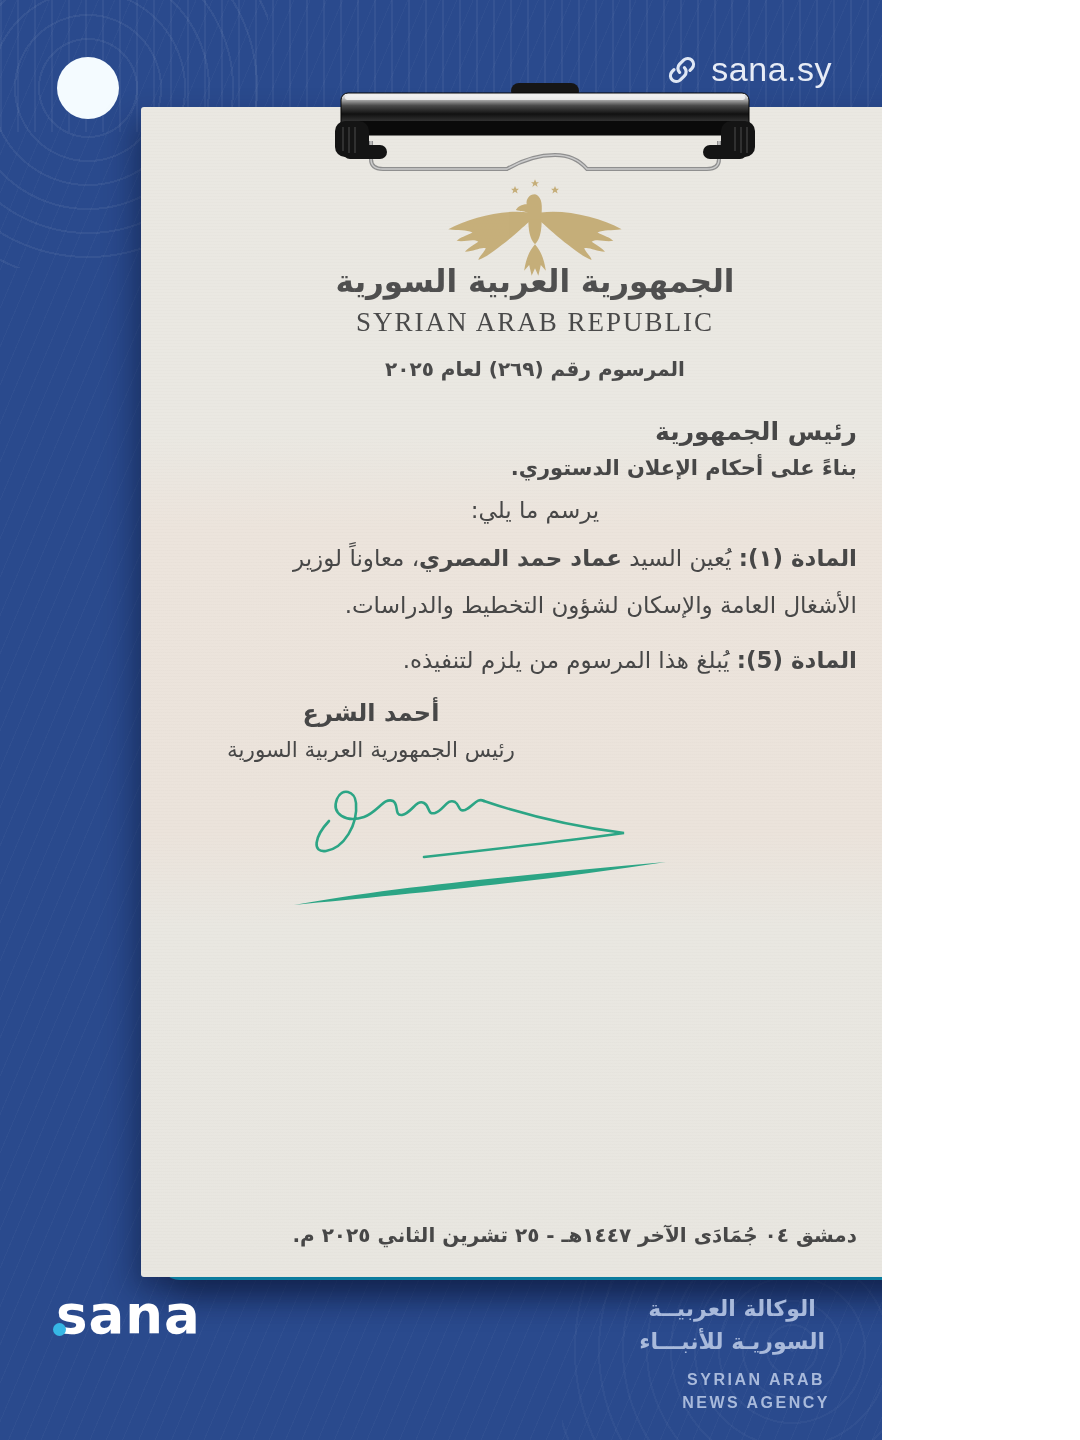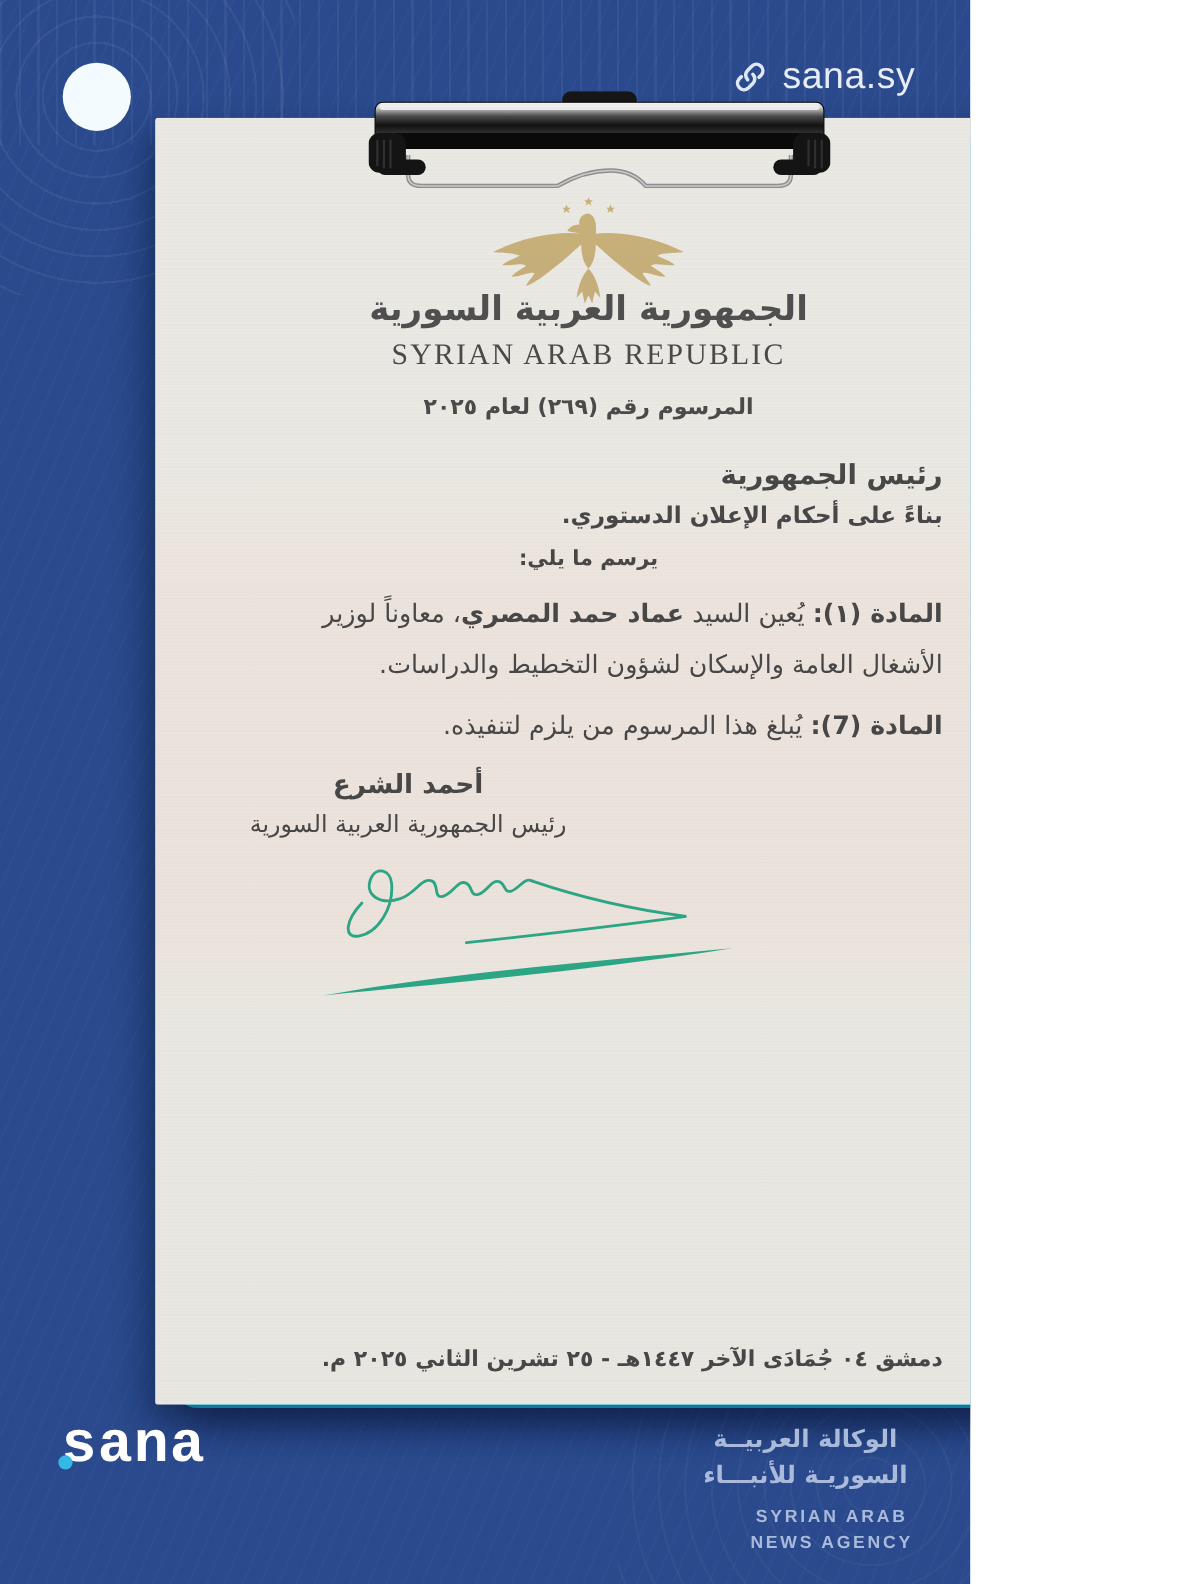--- a/index.html
+++ b/index.html
@@ -41,21 +41,21 @@
   
   .doc-text { position:absolute; color:#474747; }
   .center { left:0; width:100%; text-align:center; }
   .rtl { direction:rtl; text-align:right; right:72px; left:120px; }
   .country-ar { top:156px; font-size:31px; font-weight:700; color:#4f4f4f; letter-spacing:0; }
   .country-en { top:200px; font-family:"Liberation Serif", serif; font-size:27px;
     font-weight:500; color:#4a4a4a; letter-spacing:2px; }
   .decree-title { top:250px; font-size:20px; font-weight:700; color:#4a4a4a; direction:rtl; }
   .issuer { top:310px; font-size:25px; font-weight:700; }
   .basis { top:349px; font-size:21px; font-weight:700; }
-  .preamble { top:390px; font-size:19px; font-weight:700; direction:rtl; }
+  .preamble { top:390px; font-size:23px; font-weight:400; direction:rtl; }
   .article1 { top:428px; font-size:23px; line-height:2.05; font-weight:400; }
   .article2 { top:540px; font-size:23px; font-weight:400; }
   .b { font-weight:700; }
   .signer { position:absolute; left:75px; top:592px; width:310px; text-align:center; color:#474747; }
   .signer-name { font-size:24px; font-weight:700; direction:rtl; }
   .signer-title { font-size:21.5px; margin-top:10px; direction:rtl; }
   .signature { position:absolute; left:125px; top:652px; }
   .dateline { top:1116px; font-size:20px; font-weight:700; }
 
   .emblem { position:absolute; left:294px; top:72px; }
@@ -63,21 +63,21 @@
   
   .note-wrap { position:absolute; left:1030px; top:548px; z-index:1; }
   .note-shadow { position:absolute; left:-7px; top:10px; width:230px; height:240px;
     background:#3dbb9d; border-radius:18px; transform:rotate(-15deg); }
   .note { position:absolute; left:0; top:0; width:230px; height:240px;
     background:linear-gradient(160deg,#80e2c9 0%, #6fdac0 100%); border-radius:18px; transform:rotate(-15deg); }
 
   
   .sana-logo { position:absolute; left:56px; top:1288px; z-index:4; color:#ffffff; }
   .sana-logo .ar { font-size:49px; font-weight:700; line-height:1.05; letter-spacing:1px; direction:rtl; }
-  .sana-logo .latin-wrap { position:relative; margin-top:0px;font-family:Liberation Mono, monospace; }
+  .sana-logo .latin-wrap { position:relative; margin-top:0px; }
   .sana-logo .latin { font-size:53px; font-weight:700; letter-spacing:1px; line-height:1.0; }
   .sana-logo .dot { position:absolute; left:-3px; bottom:5px; width:13px; height:13px;
     border-radius:50%; background:#36b7e5; }
 
   .agency { position:absolute; right:52px; top:1292px; z-index:4; text-align:center; color:#a9badb; }
   .agency .ar-line { font-size:22px; font-weight:700; line-height:1.5; direction:rtl; }
   .agency .en-line { font-family:"Liberation Sans", sans-serif; font-size:16px; font-weight:700;
     letter-spacing:2.5px; line-height:1.45;margin-left:48px; }
   .agency .en-block { margin-top:10px; }
 </style>
@@ -132,21 +132,21 @@
     <div class="doc-text center country-ar">الجمهورية العربية السورية</div>
     <div class="doc-text center country-en">SYRIAN ARAB REPUBLIC</div>
     <div class="doc-text center decree-title">المرسوم رقم (٢٦٩) لعام ٢٠٢٥</div>
 
     <div class="doc-text rtl issuer">رئيس الجمهورية</div>
     <div class="doc-text rtl basis">بناءً على أحكام الإعلان الدستوري.</div>
     <div class="doc-text center preamble">يرسم ما يلي:</div>
 
     <p class="doc-text rtl article1"><span class="b">المادة (١):</span><span> يُعين السيد </span><span class="b">عماد حمد المصري</span><span>، معاوناً لوزير الأشغال العامة والإسكان لشؤون التخطيط والدراسات.</span></p>
 
-    <p class="doc-text rtl article2"><span class="b">المادة (7):</span><span> يُبلغ هذا المرسوم من يلزم لتنفيذه.</span></p>
+    <p class="doc-text rtl article2"><span class="b">المادة (5):</span><span> يُبلغ هذا المرسوم من يلزم لتنفيذه.</span></p>
 
     <div class="signer">
       <div class="signer-name">أحمد الشرع</div>
       <div class="signer-title">رئيس الجمهورية العربية السورية</div>
     </div>
 
     <svg class="signature" width="430" height="170" viewBox="0 0 430 170">
       <g fill="none" stroke="#2ca585" stroke-width="2.6" stroke-linecap="round">
         <path d="M63,62 C48,78 46,94 60,92 C78,89 92,66 90,44 C89,32 76,28 71,40 C65,55 80,64 98,58 C112,53 118,38 127,42 C133,45 128,57 136,56 C146,54 150,40 158,44 C164,47 161,56 169,54 C178,51 181,39 189,43 C194,46 192,53 199,51 C207,48 211,38 218,42"></path>
         <path d="M218,42 C268,59 318,69 358,74 C292,83 222,91 158,98"></path>

